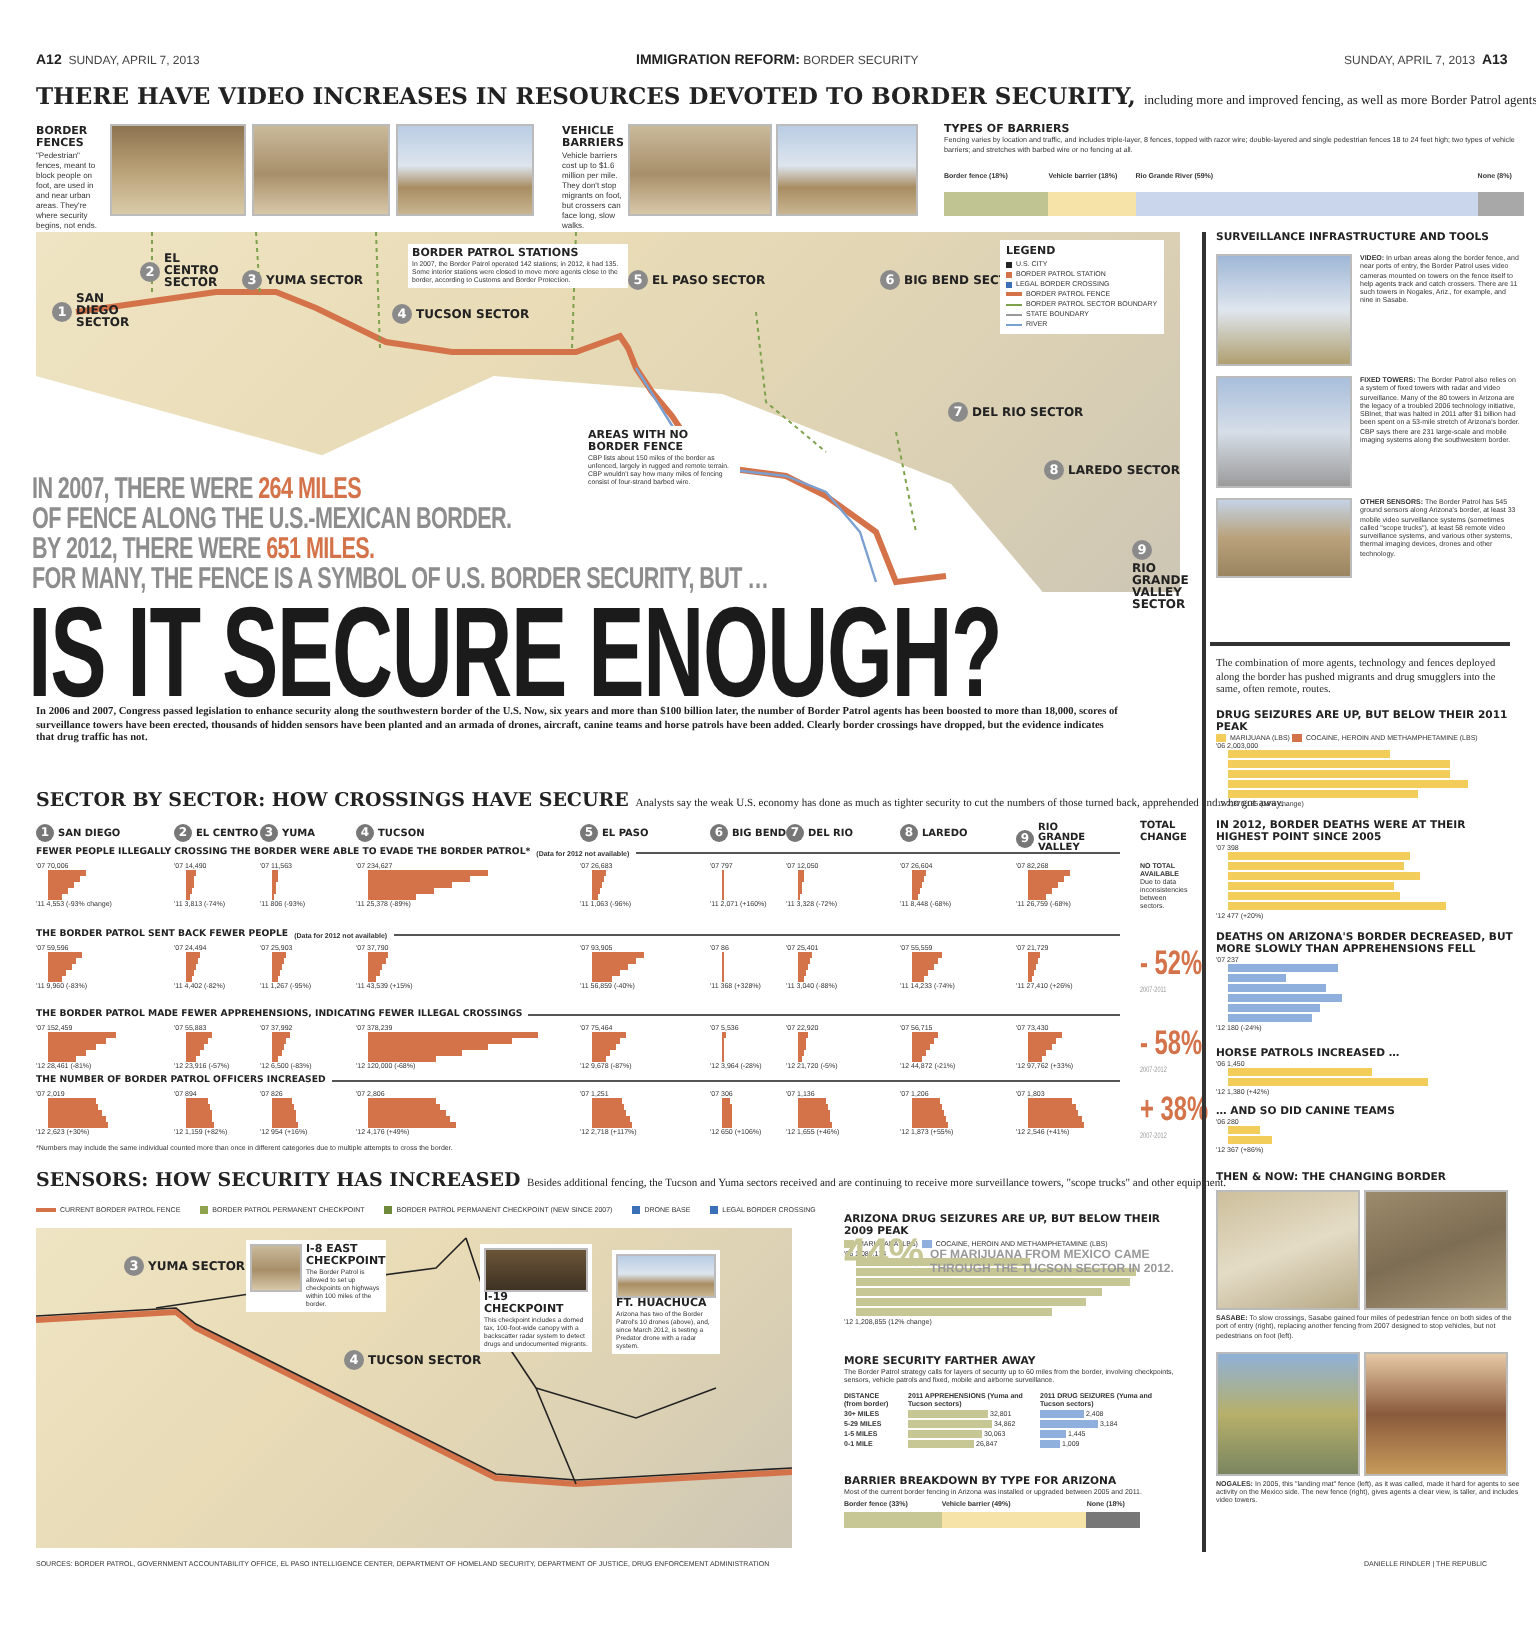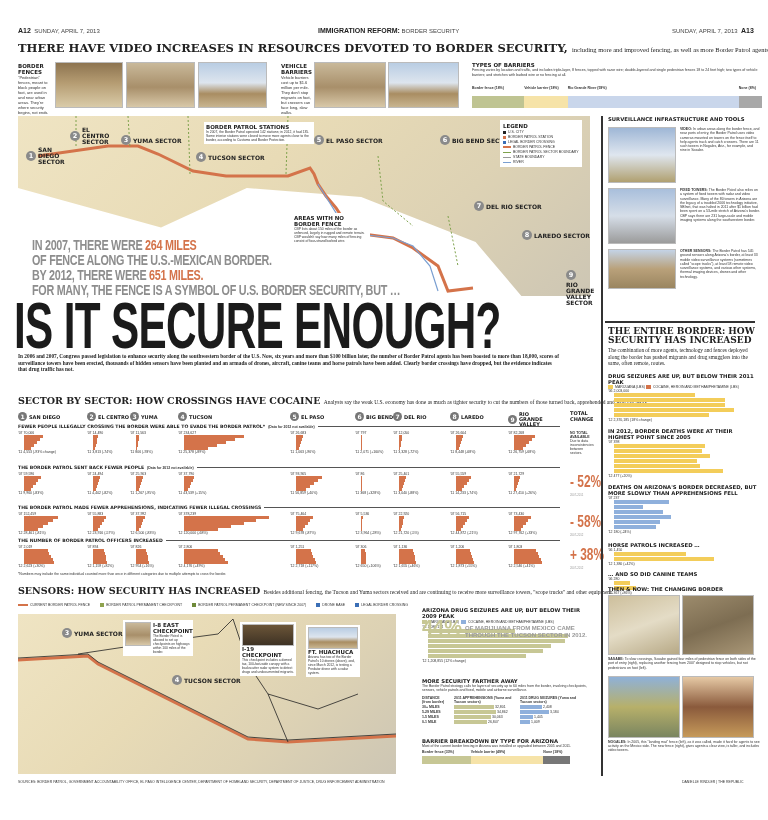--- a/index.html
+++ b/index.html
@@ -156,30 +156,30 @@
         <span style="display: inline-block; width: 8px; height: 1px; background: rgb(153, 153, 153);"></span>
         <span>STATE BOUNDARY</span>
       </div>
       <div class="tiny" style="display: flex; align-items: center; gap: 2px; margin-top: 1px;">
         <span style="display: inline-block; width: 8px; height: 1px; background: rgb(122, 159, 209);"></span>
         <span>RIVER</span>
       </div>
     </div>
 </div>
 
-<div class="abs" style="left:32px;top:237px">
+<div class="abs" style="left:16px;top:237px">
   <div class="intro"><span>IN 2007, THERE WERE </span><em>264 MILES</em></div>
   <div class="intro">OF FENCE ALONG THE U.S.-MEXICAN BORDER.</div>
   <div class="intro"><span>BY 2012, THERE WERE </span><em>651 MILES.</em></div>
   <div class="intro">FOR MANY, THE FENCE IS A SYMBOL OF U.S. BORDER SECURITY, BUT …</div>
 </div>
 <div class="abs big" style="left:14px;top:296px">IS IT SECURE ENOUGH?</div>
 <div class="abs para" style="left:18px;top:353px;width:542px;font-size:5.3px;line-height:6.6px">In 2006 and 2007, Congress passed legislation to enhance security along the southwestern border of the U.S. Now, six years and more than $100 billion later, the number of Border Patrol agents has been boosted to more than 18,000, scores of surveillance towers have been erected, thousands of hidden sensors have been planted and an armada of drones, aircraft, canine teams and horse patrols have been added. Clearly border crossings have dropped, but the evidence indicates that drug traffic has not.</div>
 
-<div class="abs sec-title" style="left:18px;top:395px"><span style="font-family:'DejaVu Serif',serif;font-weight:bold;font-size:9.5px">SECTOR BY SECTOR: HOW CROSSINGS HAVE COCAINE</span> <span>Analysts say the weak U.S. economy has done as much as tighter security to cut the numbers of those turned back, apprehended and who got away.</span></div>
+<div class="abs sec-title" style="left:18px;top:395px"><span style="font-family:'DejaVu Serif',serif;font-weight:bold;font-size:9.5px">SECTOR BY SECTOR: HOW CROSSINGS HAVE SECURE</span> <span>Analysts say the weak U.S. economy has done as much as tighter security to cut the numbers of those turned back, apprehended and who got away.</span></div>
 <div id="colhds">
     <div class="colhd" style="left: 18px;">
       <span class="n">1</span>
       <span>SAN DIEGO</span>
     </div>
     <div class="colhd" style="left: 87px;">
       <span class="n">2</span>
       <span>EL CENTRO</span>
     </div>
     <div class="colhd" style="left: 130px;">
@@ -793,21 +793,20 @@
         <div class="tiny" style="white-space: normal; line-height: 4.3px;"><b>FIXED TOWERS: </b><span>The Border Patrol also relies on a system of fixed towers with radar and video surveillance. Many of the 80 towers in Arizona are the legacy of a troubled 2006 technology initiative, SBInet, that was halted in 2011 after $1 billion had been spent on a 53-mile stretch of Arizona's border. CBP says there are 231 large-scale and mobile imaging systems along the southwestern border.</span></div>
       </div>
       <div style="display: flex; gap: 4px; margin-top: 5px;">
         <div class="photo" style="position: relative; width: 68px; height: 40px; flex: 0 0 auto; background: linear-gradient(rgb(196, 211, 230), rgb(185, 161, 122), rgb(154, 133, 96));"></div>
         <div class="tiny" style="white-space: normal; line-height: 4.3px;"><b>OTHER SENSORS: </b><span>The Border Patrol has 545 ground sensors along Arizona's border, at least 33 mobile video surveillance systems (sometimes called "scope trucks"), at least 58 remote video surveillance systems, and various other systems, thermal imaging devices, drones and other technology.</span></div>
       </div>
     </div>
 </div>
 <div class="abs" style="left:605px;top:321px;width:150px;height:2px;background:#333"></div>
 <div class="abs" style="left:608px;top:327px;width:152px">
-  <div style="font-family:'DejaVu Serif',serif;font-weight:bold;font-size:9px;line-height:9px">THE ENTIRE BORDER: HOW SECURITY HAS INCREASED</div>
   <div style="font-size:5.3px;line-height:6.5px;margin-top:2px">The combination of more agents, technology and fences deployed along the border has pushed migrants and drug smugglers into the same, often remote, routes.</div>
   <div class="rtitle" style="margin-top:6px">DRUG SEIZURES ARE UP, BUT BELOW THEIR 2011 PEAK</div>
   <div class="tiny"><span class="leg" style="background:#f3cd5a"></span><span>MARIJUANA (LBS)</span> <span class="leg" style="background:#d4734a"></span><span>COCAINE, HEROIN AND METHAMPHETAMINE (LBS)</span></div>
   <div class="tiny">'06 2,003,000</div>
   <div id="eb-drug" style="margin-left:6px;width:130px">
       <div class="ybar" style="width: 62%;"></div>
       <div class="ybar" style="width: 85%;"></div>
       <div class="ybar" style="width: 85%;"></div>
       <div class="ybar" style="width: 92%;"></div>
       <div class="ybar" style="width: 73%;"></div>

